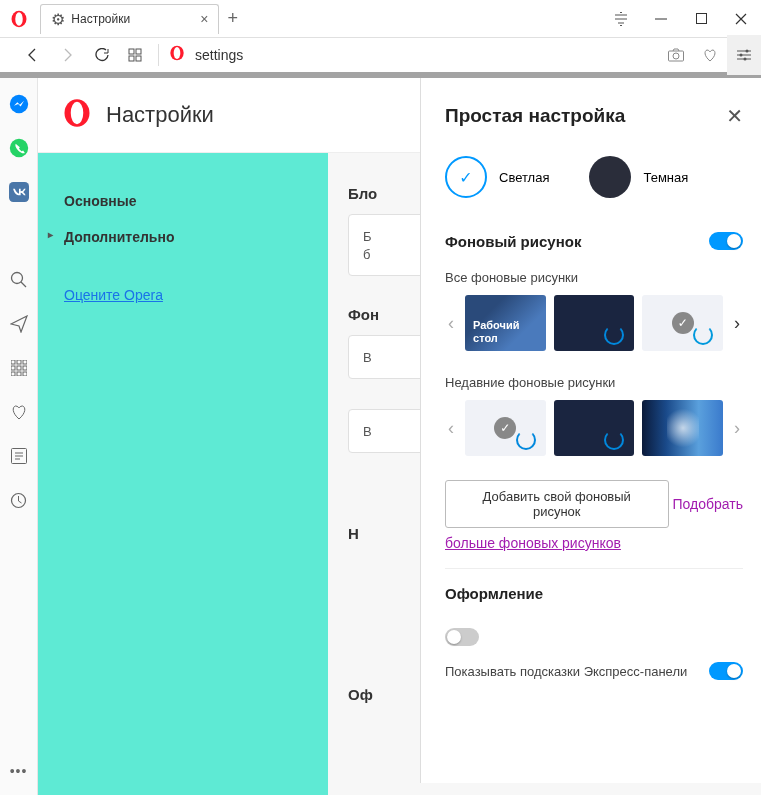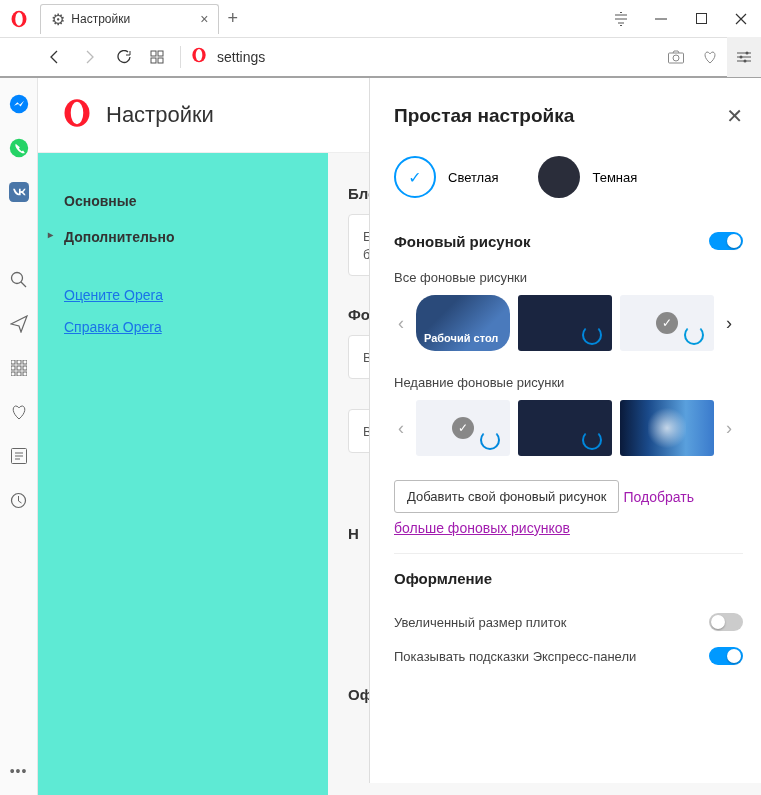--- a/index.html
+++ b/index.html
@@ -10,21 +10,21 @@
 .opera-logo { width: 38px; height: 38px; display: flex; align-items: center; justify-content: center; }
 .tab { height: 30px; display: flex; align-items: center; padding: 0 10px; border: 1px solid #ccc; border-bottom: none; border-radius: 3px 3px 0 0; margin-left: 2px; background: #fff; }
 .tab .gear { margin-right: 6px; color: #555; }
 .tab .title { font-size: 12px; color: #333; }
 .tab .close { margin-left: 70px; color: #666; font-size: 14px; }
 .newtab { margin-left: 8px; color: #666; font-size: 18px; }
 .spacer { flex: 1; }
 .winctrl { width: 40px; height: 38px; display: flex; align-items: center; justify-content: center; color: #555; }
 
 
-.toolbar { height: 40px; display: flex; align-items: center; border-bottom: 2px solid #a3a3a3; padding-left: 38px; }
+.toolbar { height: 40px; display: flex; align-items: center; border-bottom: 6px solid #a3a3a3; padding-left: 16px; }
 .tbtn { width: 34px; height: 40px; display: flex; align-items: center; justify-content: center; color: #555; font-size: 16px; }
 .divider { width: 1px; height: 22px; background: #ddd; margin: 0 6px; }
 .addrbar { flex: 1; display: flex; align-items: center; padding-left: 4px; }
 .addrbar .olog { margin-right: 10px; }
 .addrbar input { border: none; outline: none; font-size: 14px; color: #333; width: 200px; }
 .rbtn { width: 34px; height: 40px; display: flex; align-items: center; justify-content: center; color: #888; }
 .rbtn.hl { background: #f0f0f0; }
 
 
 .main { display: flex; height: calc(795px - 78px); }
@@ -46,21 +46,21 @@
 .settings-nav .link { padding: 8px 26px; font-size: 14px; }
 .settings-nav .link a { color: #1a73e8; text-decoration: underline; }
 .settings-nav .navgap { height: 24px; }
 
 .settings-main { flex: 1; padding: 20px 0 20px 20px; }
 .section-label { font-size: 15px; font-weight: 600; color: #333; margin: 12px 0; }
 .card { background: #fff; border: 1px solid #e0e0e0; border-radius: 4px; padding: 12px 14px; margin-bottom: 30px; }
 .hint { font-size: 13px; color: #555; }
 
 
-.panel { position: absolute; right: 0; top: 0; bottom: 12px; width: 392px; background: #fff; border-left: 1px solid #ddd; overflow-y: auto; padding: 26px 18px 10px 24px; }
+.panel { position: absolute; right: 0; top: 0; bottom: 12px; width: 341px; background: #fff; border-left: 1px solid #ddd; overflow-y: auto; padding: 26px 18px 10px 24px; }
 .panel::-webkit-scrollbar { width: 0; }
 .panel-head { display: flex; align-items: center; justify-content: space-between; margin-bottom: 28px; }
 .panel-head h2 { font-size: 19px; font-weight: 600; color: #222; }
 .panel-close { font-size: 20px; color: #555; }
 
 .panel h3 { font-size: 15px; font-weight: 600; color: #222; margin-bottom: 18px; }
 .themes { display: flex; gap: 40px; margin-bottom: 34px; }
 .theme { display: flex; align-items: center; gap: 12px; }
 .theme-circle { width: 42px; height: 42px; border-radius: 50%; display: flex; align-items: center; justify-content: center; }
 .theme-circle.light { border: 2px solid #0099ff; color: #0099ff; }
@@ -71,21 +71,21 @@
 .toggle { width: 34px; height: 18px; background: #ccc; border-radius: 9px; position: relative; }
 .toggle::after { content: ""; position: absolute; width: 14px; height: 14px; background: #fff; border-radius: 50%; top: 2px; left: 2px; box-shadow: 0 1px 2px rgba(0,0,0,0.3); }
 .toggle.on { background: #0099ff; }
 .toggle.on::after { left: 18px; }
 
 .sublabel { font-size: 13px; color: #444; margin-bottom: 10px; }
 .wallrow { display: flex; align-items: center; gap: 8px; margin-bottom: 24px; }
 .wallarrow { width: 14px; color: #aaa; font-size: 18px; display:flex; align-items:center; justify-content:center; }
 .wallarrow.active { color: #333; }
 .wall { width: 94px; height: 56px; border-radius: 3px; position: relative; overflow: hidden; display: flex; align-items: center; justify-content: center; }
-.wall.desktop { background: linear-gradient(135deg, #2a4a7a 30%, #4a7abc 70%); border-radius: 19px; }
+.wall.desktop { background: linear-gradient(135deg, #2a4a7a 30%, #4a7abc 70%); }
 .wall.desktop .wlabel { position: absolute; left: 8px; bottom: 6px; color: #fff; font-size: 11px; font-weight: 600; line-height: 1.2; }
 .wall.darkblue { background: #1a2540; }
 .wall.lightwave { background: #f0f2f7; }
 .wall .ring { width: 20px; height: 20px; border: 2px solid #0088dd; border-top-color: transparent; border-radius: 50%; position: absolute; right: 10px; bottom: 6px; }
 .wall .check { width: 22px; height: 22px; background: #888; border-radius: 50%; display: flex; align-items: center; justify-content: center; color: #fff; font-size: 12px; }
 .wall.win10 { background: linear-gradient(90deg, #0a1a3a 0%, #1a4a8a 30%, #5aa0dd 70%, #3a7acc 100%); }
 .wall.win10::after { content:""; position:absolute; left:30%; top:0; bottom:0; width:40%; background: radial-gradient(circle at center, rgba(255,255,255,0.7), transparent 60%); }
 
 .addrow { display: flex; align-items: center; gap: 4px; margin-bottom: 6px; }
 .addbtn { border: 1px solid #bbb; border-radius: 3px; padding: 8px 12px; font-size: 13px; background: #fff; color: #333; }
@@ -265,21 +265,20 @@
               <ellipse cx="12" cy="12" rx="5" ry="9" fill="#fff"></ellipse>
             </svg></span>
         <h1>Настройки</h1>
       </div>
       <div class="settings-body">
         <div class="settings-nav">
           <div class="navitem">Основные</div>
           <div class="navitem expand">Дополнительно</div>
           <div class="navgap"></div>
           <div class="link"><a>Оцените Opera</a></div>
-          <div class="link"><a>Справка Opera</a></div>
         </div>
         <div class="settings-main">
           <div class="section-label">Бло</div>
           <div class="card"><span class="hint">Б</span><br><span class="hint">б</span></div>
           <div class="section-label">Фон</div>
           <div class="card"><span class="hint">В</span></div>
           <div class="card"><span class="hint">В</span></div>
           <div style="height:30px"></div>
           <div class="section-label">Н</div>
           <div style="height:120px"></div>
@@ -343,21 +342,20 @@
       <div class="addrow">
         <button class="addbtn">Добавить свой фоновый рисунок</button>
         <span class="link2">Подобрать</span>
       </div>
       <div><span class="link2 u">больше фоновых рисунков</span></div>
 
       <hr>
 
       <h3>Оформление</h3>
       <div class="optrow">
-        <span class="olabel">Увеличенный размер плиток</span>
         <div class="toggle"></div>
       </div>
       <div class="optrow">
         <span class="olabel">Показывать подсказки Экспресс-панели</span>
         <div class="toggle on"></div>
       </div>
     </div>
   </div>
 </div>
 

